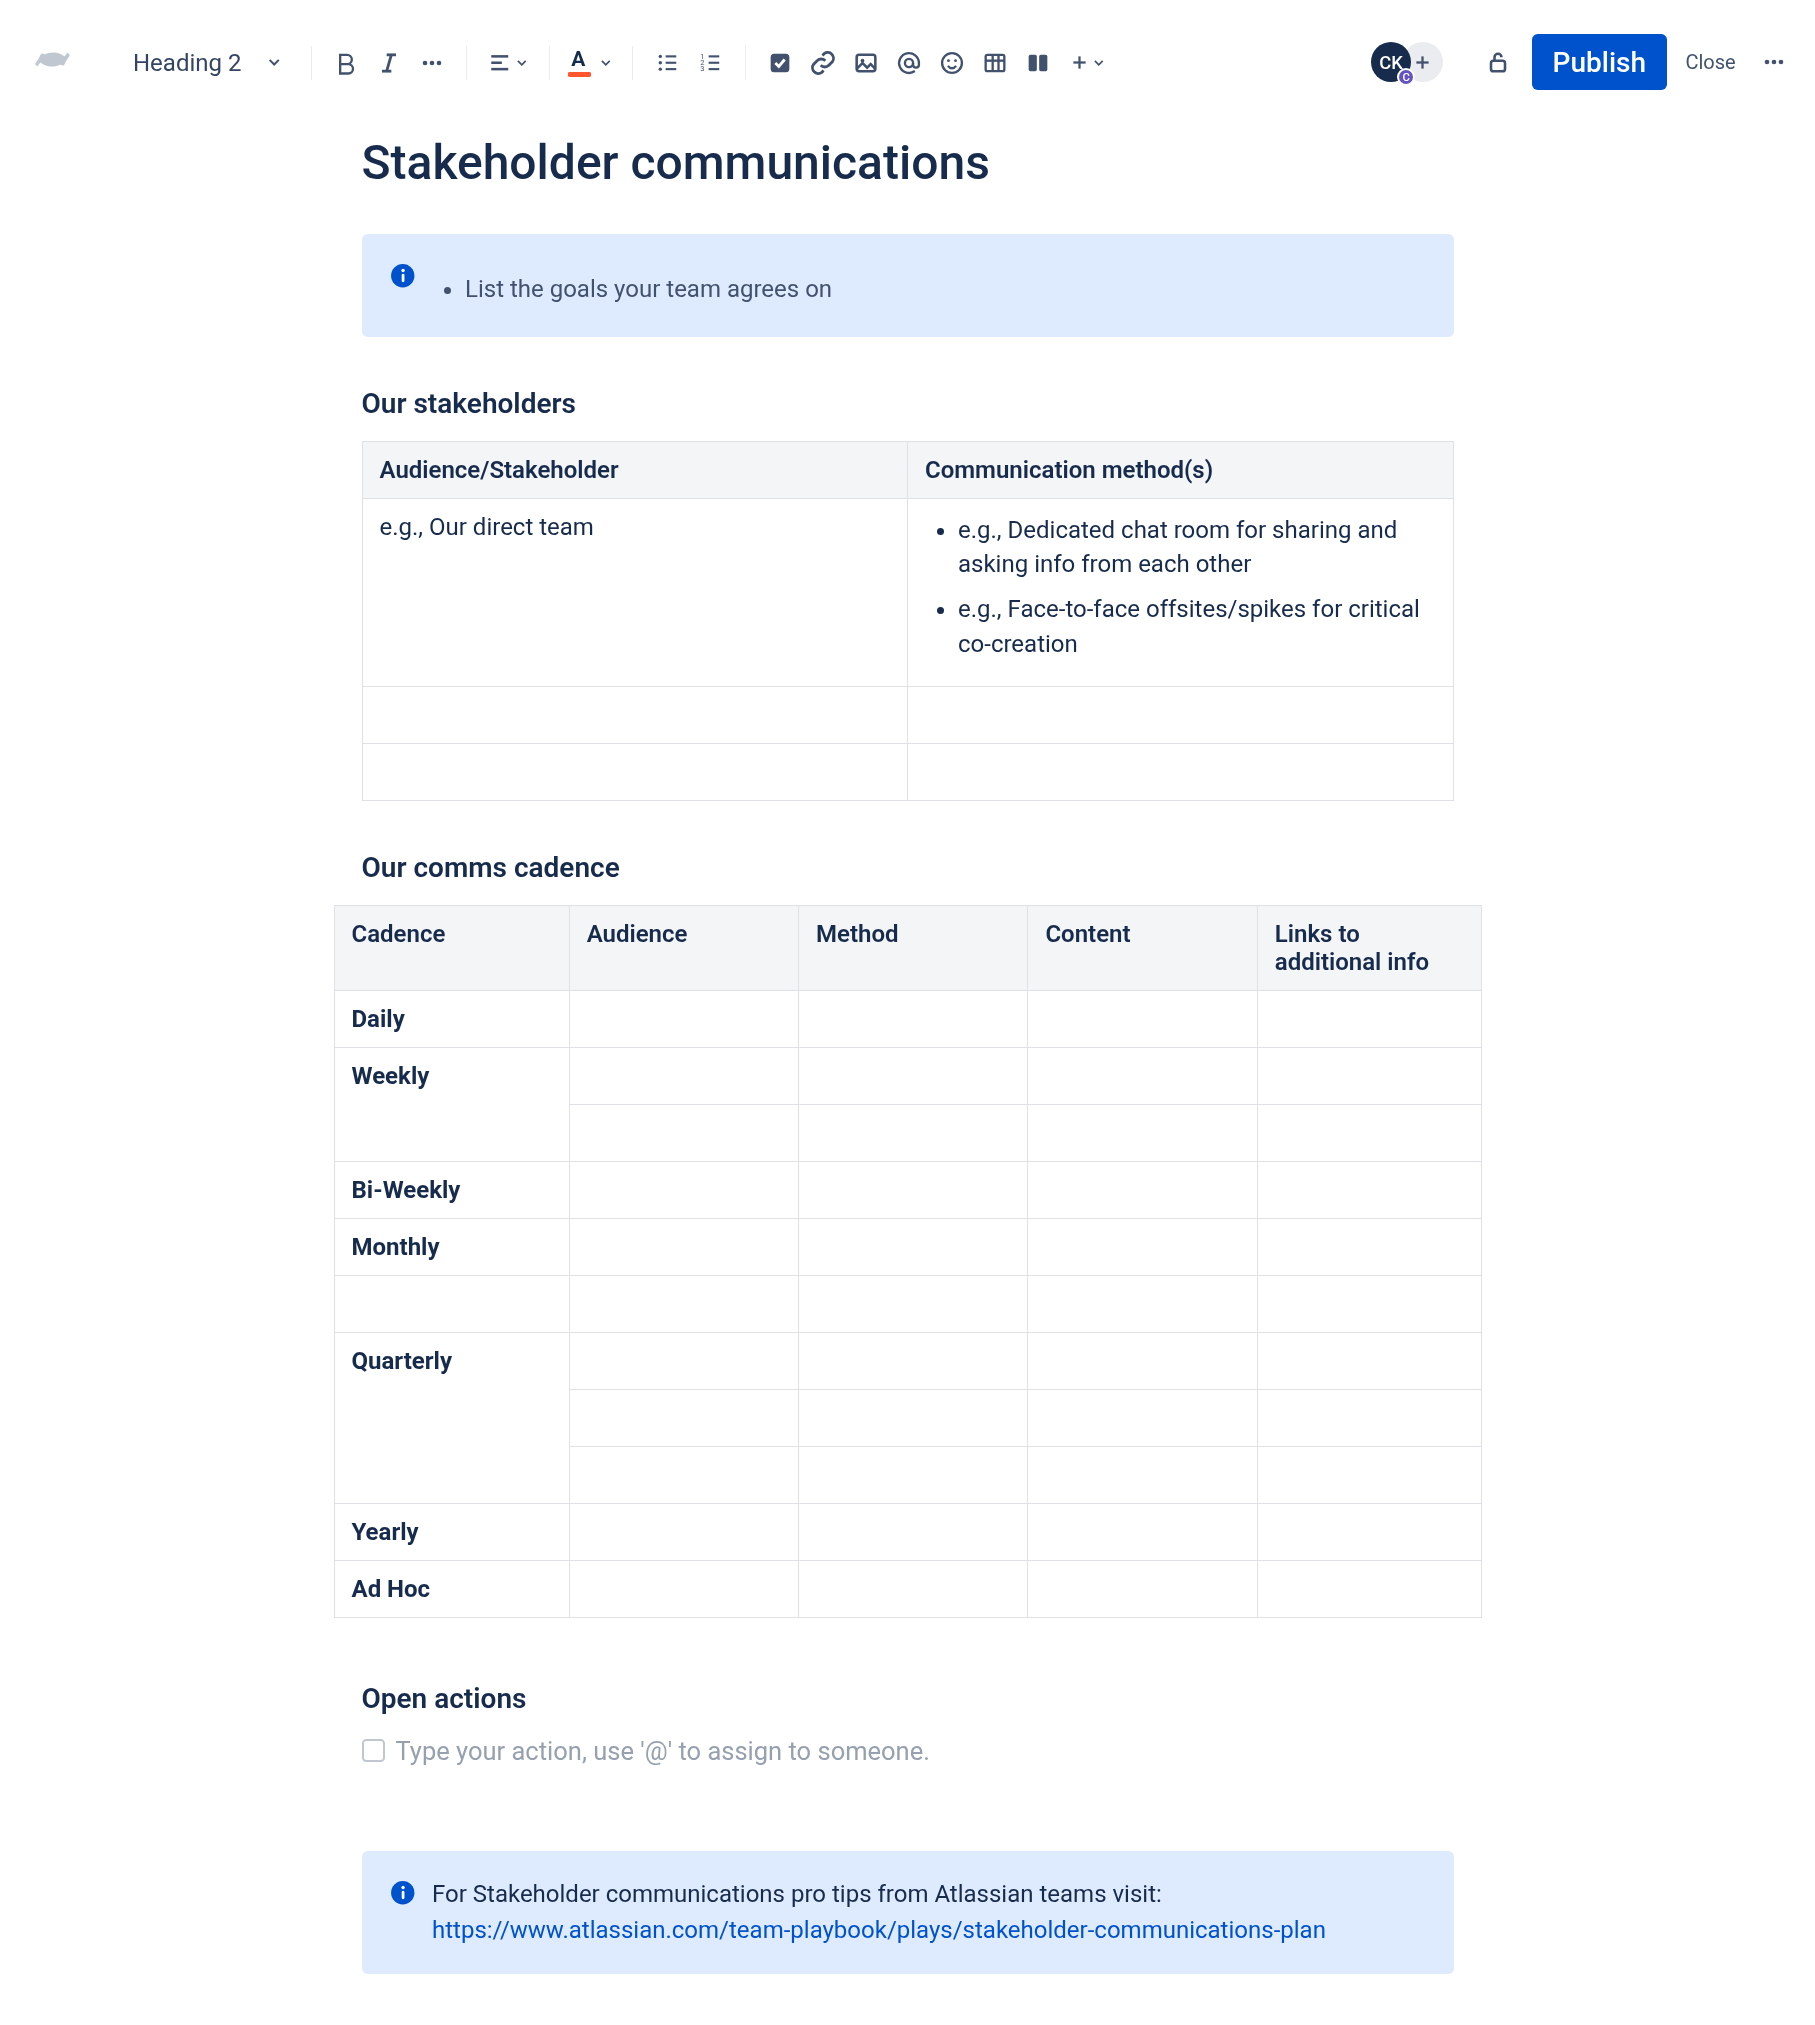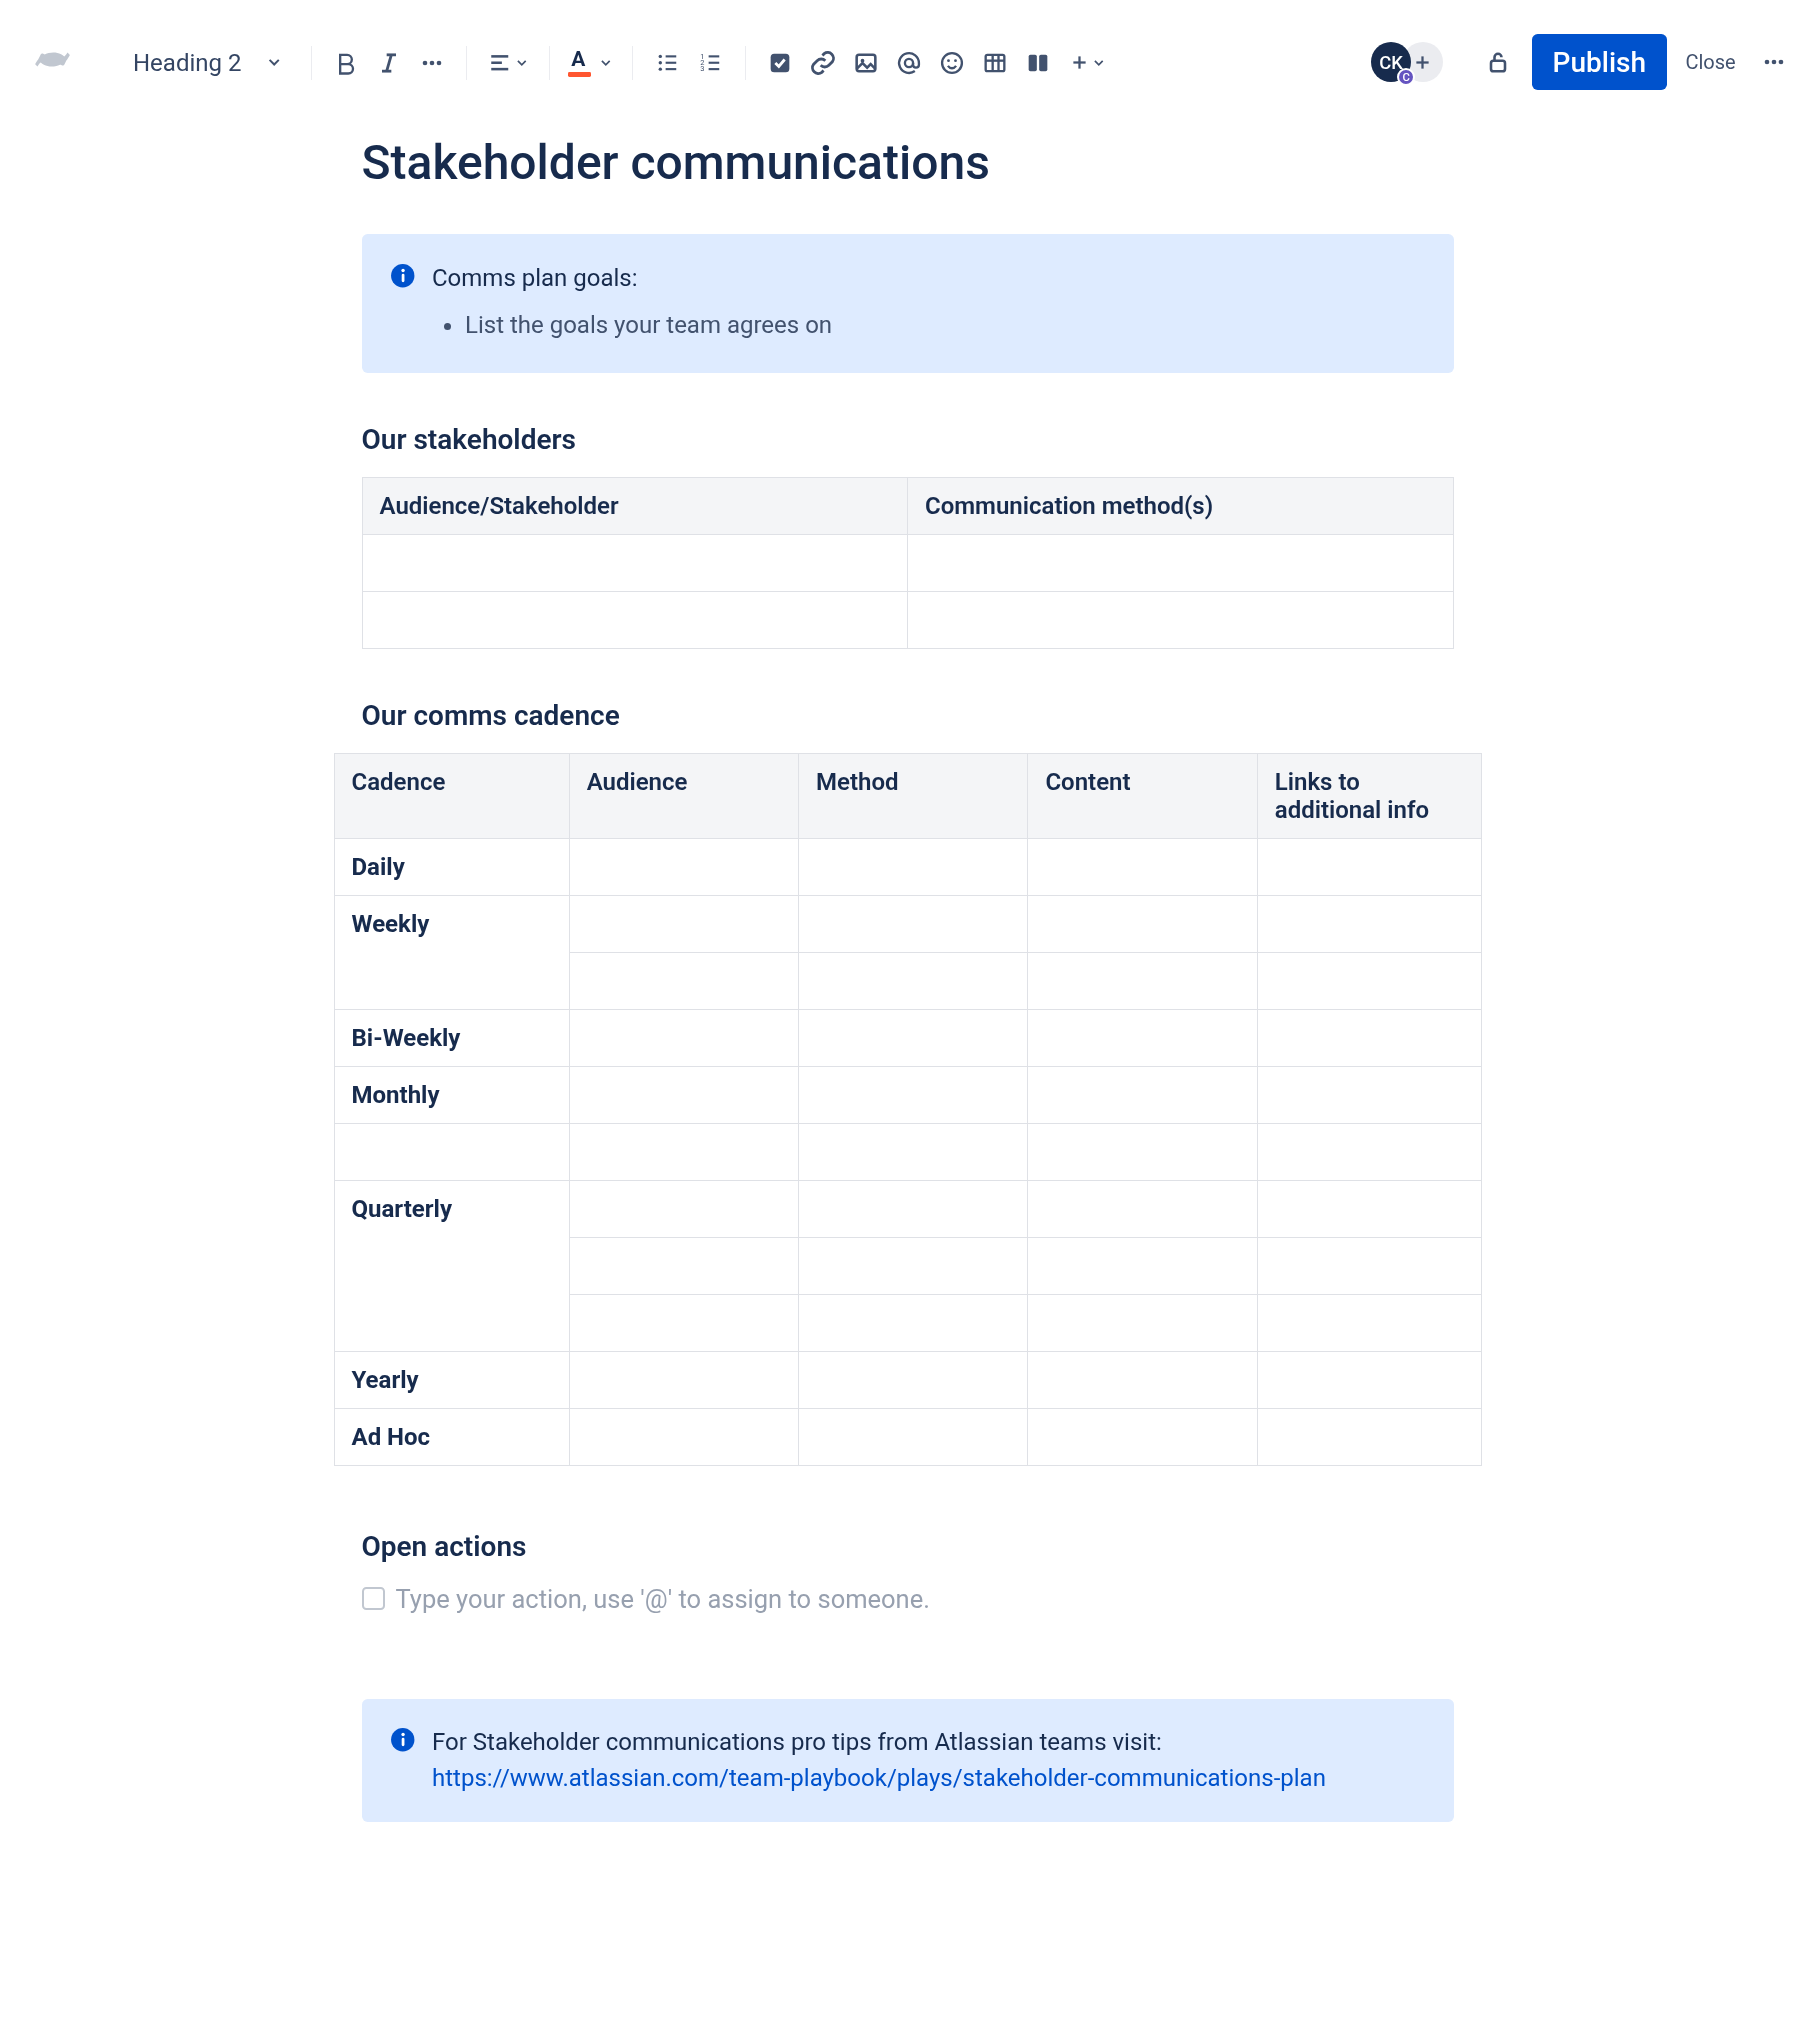--- a/index.html
+++ b/index.html
@@ -321,36 +321,44 @@
 
   <div class="panel">
     <div class="picon">
       <svg viewBox="0 0 24 24">
           <circle cx="12" cy="12" r="11" fill="#0052CC"></circle>
           <rect x="11" y="10" width="2.6" height="8" rx="1.3" fill="#fff"></rect>
           <circle cx="12.3" cy="7" r="1.6" fill="#fff"></circle>
         </svg>
     </div>
     <div class="pbody">
-      <div>Comms plan goals:</div>
       <ul>
         <li>List the goals your team agrees on</li>
       </ul>
     </div>
   </div>
 
   <h2 class="section">Our stakeholders</h2>
   <table class="ctable">
     <thead>
       <tr>
         <th style="width:50%">Audience/Stakeholder</th>
         <th style="width:50%">Communication method(s)</th>
       </tr>
     </thead>
     <tbody>
+      <tr>
+        <td class="placeholder">e.g., Our direct team</td>
+        <td class="placeholder">
+          <ul>
+            <li>e.g., Dedicated chat room for sharing and asking info from each other</li>
+            <li>e.g., Face-to-face offsites/spikes for critical co-creation</li>
+          </ul>
+        </td>
+      </tr>
       <tr>
           <td class="empty"></td>
           <td class="empty"></td>
         </tr>
       <tr>
           <td class="empty"></td>
           <td class="empty"></td>
         </tr>
     </tbody>
   </table>

